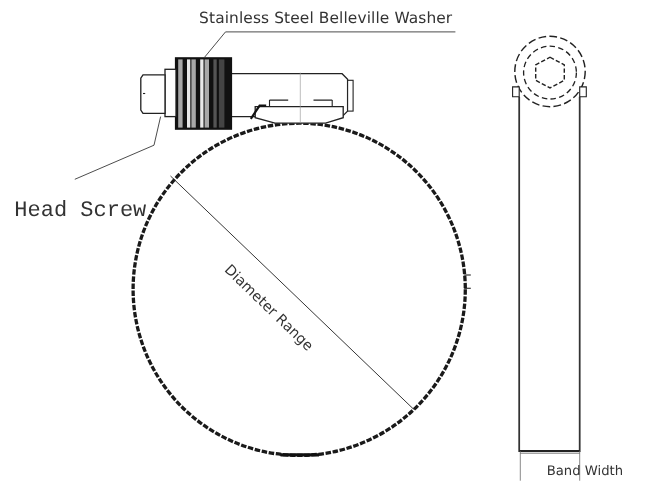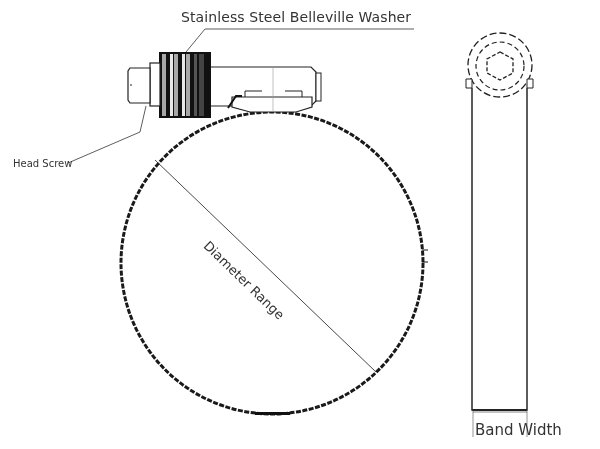--- a/index.html
+++ b/index.html
@@ -1,22 +1,22 @@
 <!DOCTYPE html>
 <html><head>
 <meta charset="utf-8">
 <style>
   html, body { margin: 0; padding: 0; background: #ffffff; }
   body { width: 600px; height: 449px; overflow: hidden; position: relative; font-family: "DejaVu Sans", sans-serif; }
   #canvas { position: absolute; left: 0; top: 0; width: 600px; height: 449px; }
   .label { position: absolute; color: #333333; white-space: nowrap; }
   .lbl-washer { left: 181px; top: 9px; font-size: 14px; letter-spacing: 0.1px; }
-  .lbl-screw { left: 13px; top: 158px; font-size: 10px; }
+  .lbl-screw { left: 13px; top: 180px; font-size: 20px; font-family: Liberation Mono, monospace; }
   .lbl-diam { left: 211px; top: 238px; font-size: 13px; transform: rotate(44deg); transform-origin: left top; }
-  .lbl-band { left: 475px; top: 421px; font-size: 15px; }
+  .lbl-band { left: 497px; top: 421px; font-size: 12px; }
 </style>
 </head>
 <body>
 
 <svg id="canvas" viewBox="0 0 600 449" xmlns="http://www.w3.org/2000/svg">
 
   <g>
     <circle cx="272" cy="263" r="151" fill="none" stroke="#1a1a1a" stroke-width="3" stroke-dasharray="5 1.5"></circle>
 
     <path d="M 255 413.5 L 290 413.5" stroke="#111" stroke-width="3"></path>

